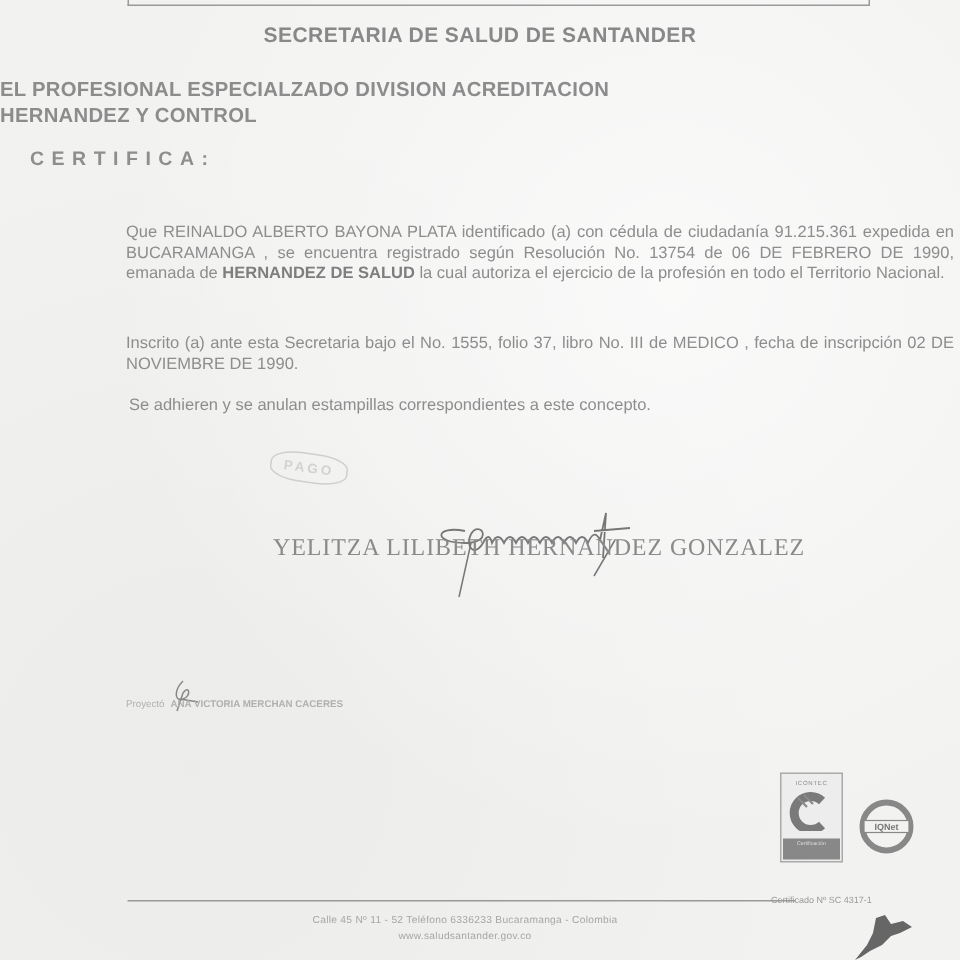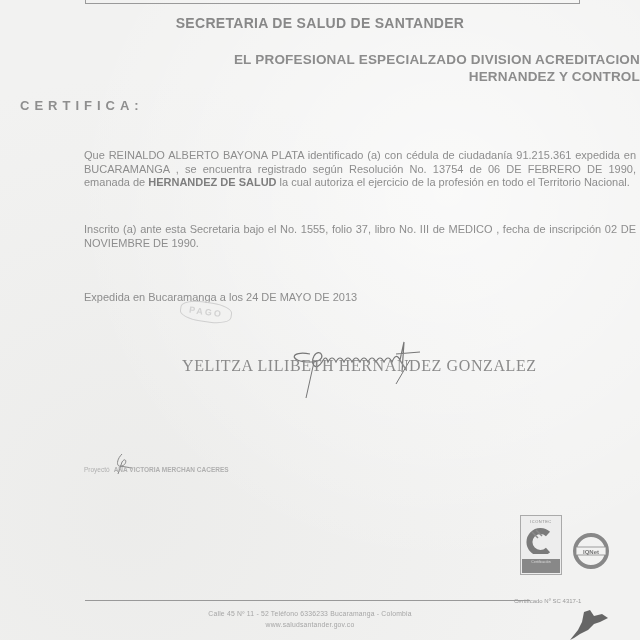--- a/index.html
+++ b/index.html
@@ -18,21 +18,21 @@
     }
     .top-box {
       position: absolute; left: 85px; top: -2px; width: 493px; height: 5px;
       border: 1px solid #9a9a9a; border-top: none;
     }
     .h1 {
       position: absolute; left: 0; width: 640px; top: 15px; text-align: center;
       font-size: 14px; font-weight: bold; color: #888; letter-spacing: 0.3px;
     }
     .h2 {
-      position: absolute; left: 0; width: 640px; top: 51px; text-align: right;
+      position: absolute; left: 0; width: 640px; top: 51px; text-align: left;
       font-size: 13.5px; font-weight: bold; color: #8c8c8c; line-height: 17px; letter-spacing: 0.2px;
     }
     .h3 {
       position: absolute; left: 0; width: 640px; top: 98px; text-align: left;
       font-size: 13px; font-weight: bold; color: #8e8e8e; letter-spacing: 5px; padding-left: 20px; box-sizing: border-box;
     }
     .body-text {
       position: absolute; left: 84px; width: 552px; font-size: 11px; line-height: 13.6px;
       color: #8d8d8d; text-align: justify;
     }
@@ -89,21 +89,21 @@
   <div class="h1">SECRETARIA DE SALUD DE SANTANDER</div>
   <div class="h2">
     <div>EL PROFESIONAL ESPECIALZADO DIVISION  ACREDITACION</div>
     <div>HERNANDEZ Y CONTROL</div>
   </div>
   <div class="h3">CERTIFICA:</div>
 
   <div class="body-text p1"><span>Que REINALDO ALBERTO BAYONA PLATA identificado (a) con cédula de ciudadanía 91.215.361 expedida en BUCARAMANGA , se encuentra registrado según Resolución No. 13754 de  06 DE FEBRERO DE 1990, emanada de </span><span class="bold">HERNANDEZ DE SALUD</span><span>   la cual autoriza el ejercicio de la profesión en todo el Territorio Nacional.</span></div>
 
   <div class="body-text p2">Inscrito (a) ante esta Secretaria bajo el No. 1555,  folio 37, libro No. III de MEDICO , fecha de inscripción 02 DE NOVIEMBRE DE 1990.</div>
-  <div class="body-text p4">Expedida en Bucaramanga a los 24 DE MAYO DE 2013</div>
+  <div class="body-text p3">Se adhieren y se anulan estampillas correspondientes  a  este concepto.</div>
 
   <div class="stamp">PAGO</div>
 
   <svg class="signature" viewBox="0 0 180 70">
     <path d="M40 22 C 20 18, 18 30, 40 30 C 60 30, 50 14, 44 24 C 40 32, 46 40, 52 30 Q 56 22 58 30 Q 62 22 66 30 Q 70 22 74 30 Q 78 22 82 30 Q 86 22 90 30 Q 94 22 98 30 Q 102 22 106 30 Q 110 22 114 30 Q 118 22 122 30 Q 126 20 130 28 L 134 10 L 132 40 M 126 22 L 150 20" fill="none" stroke="#777" stroke-width="1.2"></path>
     <path d="M44 30 L 36 66" fill="none" stroke="#777" stroke-width="1"></path>
     <path d="M140 28 L 126 52" fill="none" stroke="#777" stroke-width="1"></path>
   </svg>
 
   <div class="signer">YELITZA LILIBETH HERNANDEZ GONZALEZ</div>

